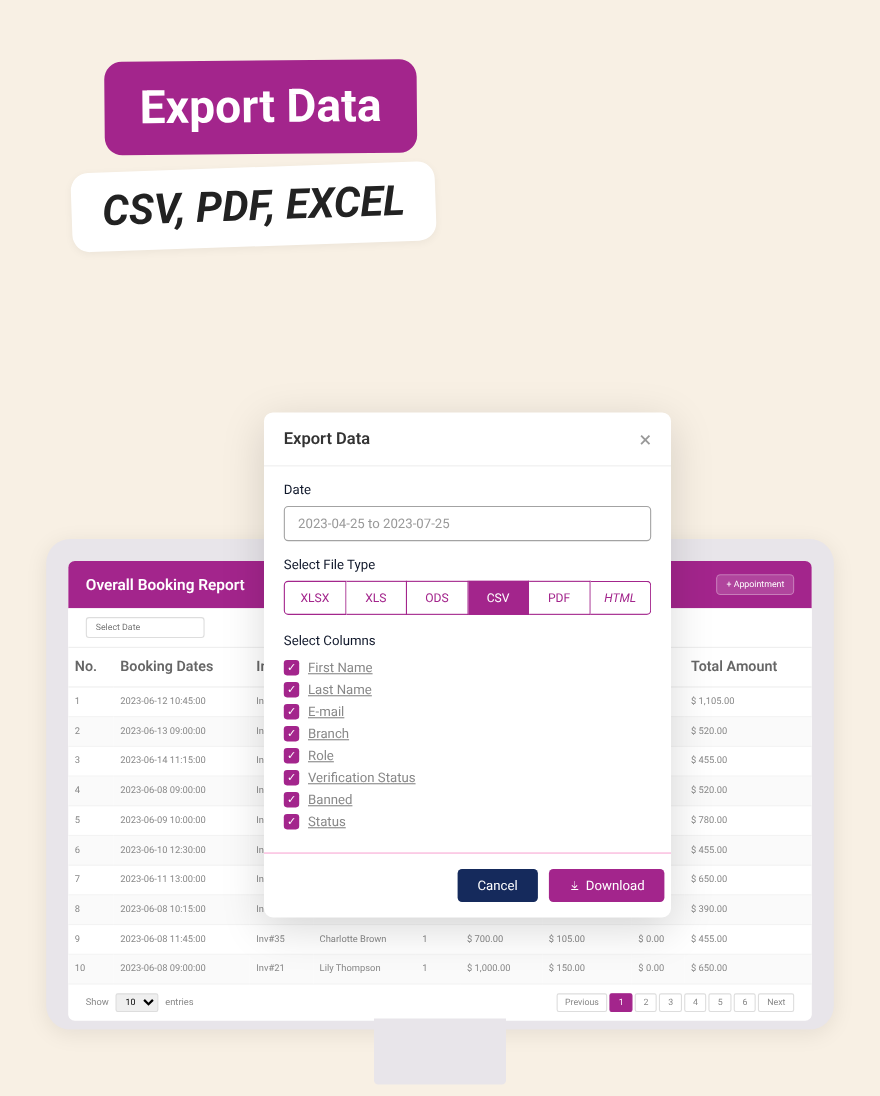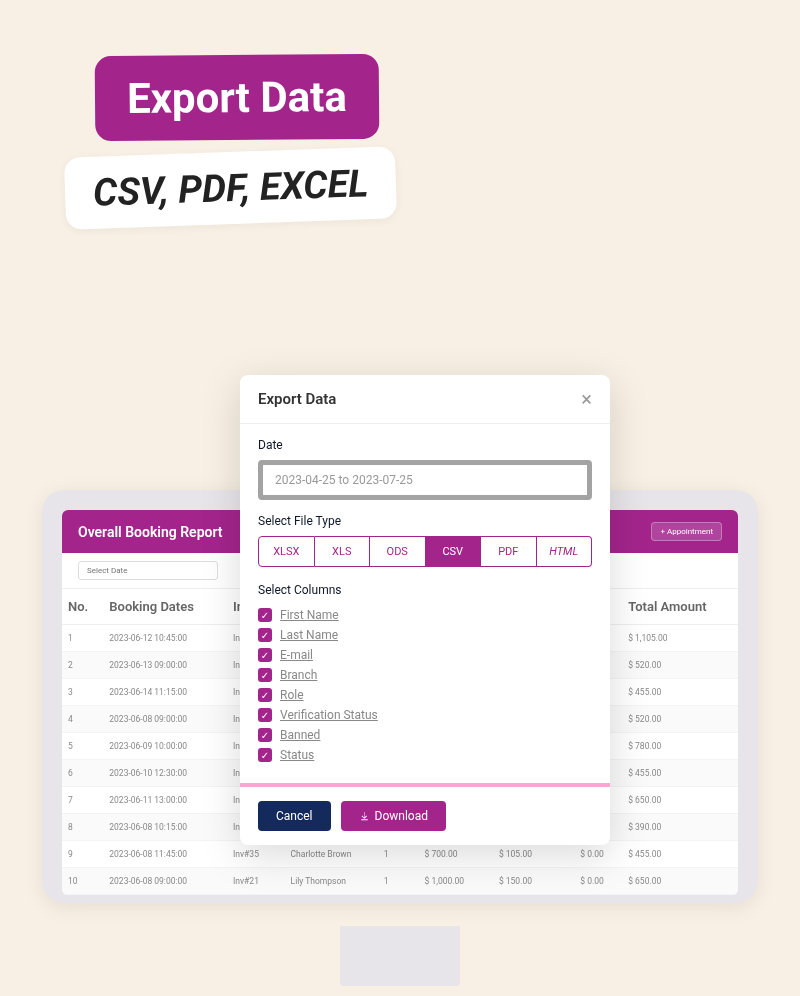--- a/index.html
+++ b/index.html
@@ -10,51 +10,51 @@
 .hero-purple { background: #a3258c; color: #fff; font-size: 42px; font-weight: 700; padding: 18px 32px; border-radius: 16px; display: inline-block; transform: rotate(-0.5deg); }
 .hero-white { background: #fff; color: #222; font-size: 38px; font-weight: 700; font-style: italic; padding: 14px 28px; border-radius: 16px; display: inline-block; margin-top: 12px; transform: rotate(-2deg); margin-left: -30px; box-shadow: 0 2px 8px rgba(0,0,0,0.05); }
 
 
 .monitor { position: absolute; top: 490px; left: 42px; width: 716px; background: #e8e5ea; border-radius: 22px; padding: 20px 20px 8px; box-shadow: 0 4px 20px rgba(0,0,0,0.08); }
 .screen { background: #fff; border-radius: 6px; overflow: hidden; font-size: 9px; color: #777; }
 .report-header { background: #a3258c; color: #fff; padding: 12px 16px; display: flex; justify-content: space-between; align-items: center; }
 .report-title { font-size: 14px; font-weight: 600; }
 .appointment-btn { background: rgba(255,255,255,0.15); border: 1px solid rgba(255,255,255,0.3); color: #fff; padding: 4px 8px; border-radius: 4px; font-size: 8px; cursor: pointer; }
 .filter-bar { background: #fff; padding: 8px 16px; border-bottom: 1px solid #eee; }
-.filter-input { border: 1px solid #ddd; padding: 4px 8px; font-size: 8px; border-radius: 3px; width: 140px; }
+.filter-input { border: 1px solid #ddd; padding: 4px 8px; font-size: 8px; border-radius: 3px; width: 108px; }
 table { width: 100%; border-collapse: collapse; }
 th { text-align: left; padding: 10px 6px; font-size: 13px; font-weight: 600; color: #666; border-bottom: 1px solid #eee; margin-left: 27px; }
 td { padding: 8px 6px; font-size: 8.5px; color: #888; border-bottom: 1px solid #f3f3f3; }
 tr:nth-child(even) td { background: #fafafa; }
 .table-footer { display: flex; justify-content: space-between; align-items: center; padding: 8px 16px; font-size: 8.5px; color: #888; }
 .pagination { display: flex; gap: 2px; }
 .page-btn { border: 1px solid #ddd; padding: 3px 7px; font-size: 8px; cursor: pointer; background: #fff; border-radius: 2px; }
 .page-btn.active { background: #a3258c; color: #fff; border-color: #a3258c; }
 .entries-select { border: 1px solid #ddd; padding: 2px 4px; font-size: 8px; border-radius: 2px; margin: 0 4px; }
 .monitor-stand { width: 120px; height: 60px; background: #e8e5ea; margin: 0 auto; border-radius: 0 0 4px 4px; }
 
 
 .modal { position: absolute; top: 375px; left: 240px; width: 370px; background: #fff; border-radius: 8px; box-shadow: 0 10px 40px rgba(0,0,0,0.15); z-index: 100; }
 .modal-header { display: flex; justify-content: space-between; align-items: center; padding: 14px 18px; border-bottom: 1px solid #eee; }
 .modal-title { font-size: 15px; font-weight: 600; color: #333; }
 .modal-close { font-size: 20px; color: #999; cursor: pointer; line-height: 1; }
 .modal-body { padding: 14px 18px; }
 .form-label { font-size: 12px; color: #0f172a; margin-bottom: 8px; display: block; }
-.date-input { width: 100%; border: 5px solid #a3a3a3; padding: 8px 12px; border-radius: 4px; font-size: 12px; color: #999; margin-bottom: 14px; }
+.date-input { width: 100%; border: 1px solid #a3a3a3; padding: 8px 12px; border-radius: 4px; font-size: 12px; color: #999; margin-bottom: 14px; }
 .filetype-group { display: flex; margin-bottom: 16px; border-radius: 13px; }
 .filetype-btn { flex: 1; border: 1px solid #a3258c; padding: 8px 4px; font-size: 11px; color: #a3258c; background: #fff; cursor: pointer; text-align: center; }
 .filetype-btn:first-child { border-radius: 4px 0 0 4px; }
 .filetype-btn:last-child { border-radius: 0 4px 4px 0; font-style: italic; }
 .filetype-btn + .filetype-btn { border-left: none; }
 .filetype-btn.active { background: #a3258c; color: #fff; }
 .columns-list { margin-bottom: 4px; }
 .column-item { display: flex; align-items: center; gap: 8px; padding: 3px 0; }
 .chk { width: 14px; height: 14px; background: #a3258c; border-radius: 3px; display: inline-flex; align-items: center; justify-content: center; color: #fff; font-size: 10px; flex-shrink: 0; }
 .column-label { font-size: 12px; color: #888; text-decoration: underline; }
-.modal-footer { display: flex; gap: 10px; padding: 14px 18px; border-top: 4px solid #f9a8d4; }
+.modal-footer { display: flex; justify-content: flex-end; gap: 10px; padding: 14px 6px; border-top: 1px solid #f9a8d4; }
 .btn-cancel { background: #152a5c; color: #fff; border: none; padding: 8px 18px; border-radius: 4px; font-size: 12px; cursor: pointer; }
 .btn-download { background: #a3258c; color: #fff; border: none; padding: 8px 18px; border-radius: 4px; font-size: 12px; cursor: pointer; display: flex; align-items: center; gap: 5px; }
 .dl-icon { width: 11px; height: 11px; }
 </style>
 </head>
 <body>
 
 <div class="hero">
   <div class="hero-purple">Export Data</div><br>
   <div class="hero-white">CSV, PDF, EXCEL</div>
@@ -189,20 +189,37 @@
             <td>Inv#21</td>
             <td>Lily Thompson</td>
             <td>1</td>
             <td>$ 1,000.00</td>
             <td>$ 150.00</td>
             <td>$ 0.00</td>
             <td>$ 650.00</td>
           </tr>
         </tbody>
     </table>
+    <div class="table-footer">
+      <div>
+        <span>Show</span>
+        <select class="entries-select"><option>10</option></select>
+        <span>entries</span>
+      </div>
+      <div class="pagination" id="pagination">
+          <span class="page-btn">Previous</span>
+          <span class="page-btn active">1</span>
+          <span class="page-btn">2</span>
+          <span class="page-btn">3</span>
+          <span class="page-btn">4</span>
+          <span class="page-btn">5</span>
+          <span class="page-btn">6</span>
+          <span class="page-btn">Next</span>
+        </div>
+    </div>
   </div>
 </div>
 <div class="monitor-stand" style="position:absolute;top:926px;left:340px;"></div>
 
 <div class="modal">
   <div class="modal-header">
     <div class="modal-title">Export Data</div>
     <div class="modal-close">×</div>
   </div>
   <div class="modal-body">

